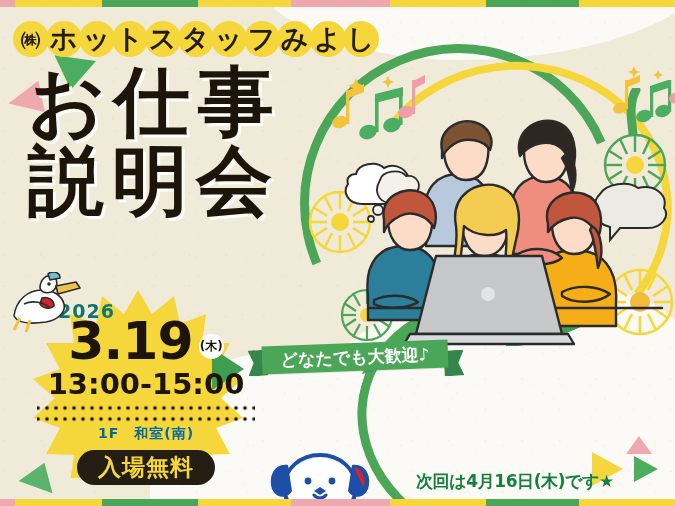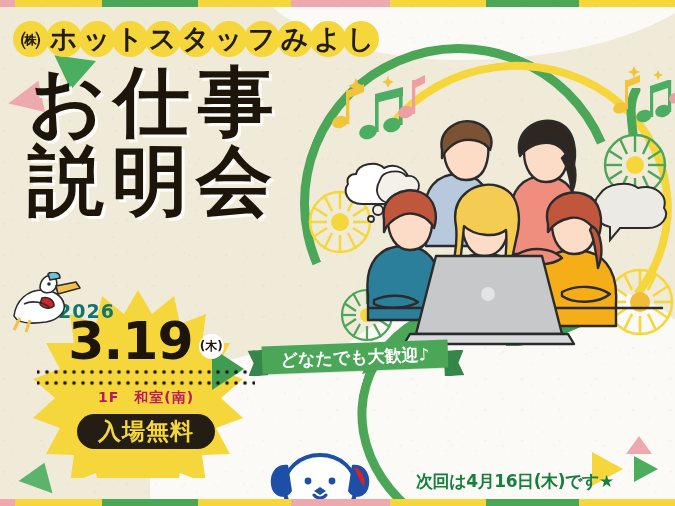--- a/index.html
+++ b/index.html
@@ -94,21 +94,21 @@
   .dow{
     width:25px;height:25px;border-radius:50%;background:#ffffff;color:#1d1509;
     font-size:12px;font-weight:700;display:flex;align-items:center;justify-content:center;
     margin-bottom:6px;
   }
   .time{font-size:29px;font-weight:800;color:#1d1509;letter-spacing:0;margin-top:2px;}
   .dots{height:8px;margin:3px auto 2px;width:218px;
     background-image:radial-gradient(circle,#1d1509 0 1.7px,transparent 2.1px);
     background-size:9px 9px;background-repeat:repeat-x;background-position:center;}
   .venue{font-size:22px;font-weight:800;color:#1d1509;letter-spacing:-.5px;}
-  .room{font-size:14px;font-weight:700;color:#be185d;letter-spacing:1px;}
+  .room{font-size:14px;font-weight:700;color:#0369a1;letter-spacing:1px;}
   .freebadge{
     margin:7px auto 0;width:138px;height:35px;border-radius:18px;background:#241d13;
     color:#f5d73c;font-size:23px;font-weight:800;display:flex;align-items:center;justify-content:center;
     letter-spacing:1px;
   }
 
   
   .bird{position:absolute;left:6px;top:272px;width:76px;height:62px;z-index:21;}
 
   
@@ -448,20 +448,21 @@
     <span class="l1">お仕事</span>
     <span class="l2">説明会</span>
   </div>
 
   <div class="datebox">
     <div class="yr">2026</div>
     <div class="daterow">
       <span class="dnum">3.19</span>
       <span class="dow">(木)</span>
     </div>
+    <div class="time">13:00-15:00</div>
     <div class="dots"></div>
     <div class="dots"></div>
     <div class="room">1F　和室(南)</div>
     <div class="freebadge">入場無料</div>
   </div>
 
 
   <div class="next">次回は4月16日(木)です★</div>
 
   <div class="noise"></div>

